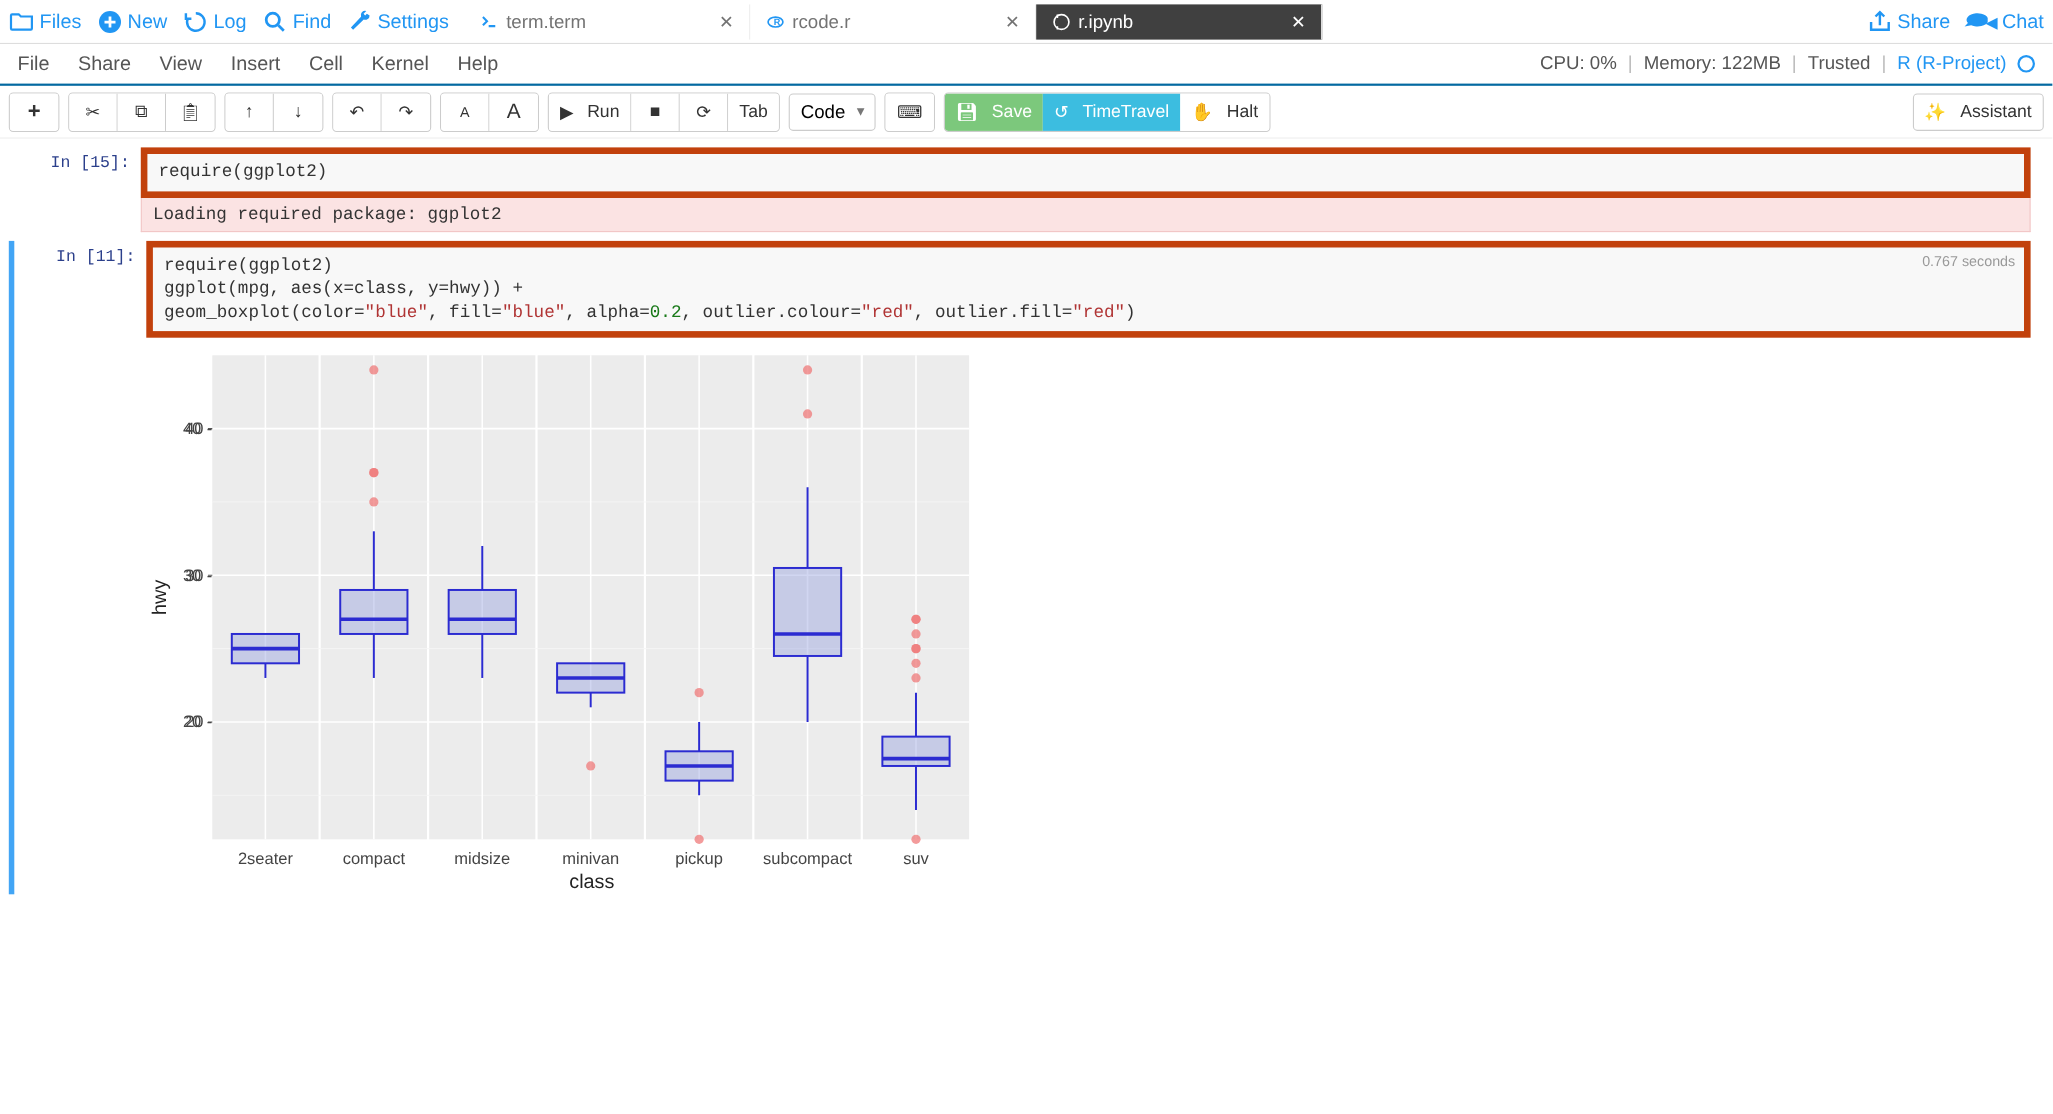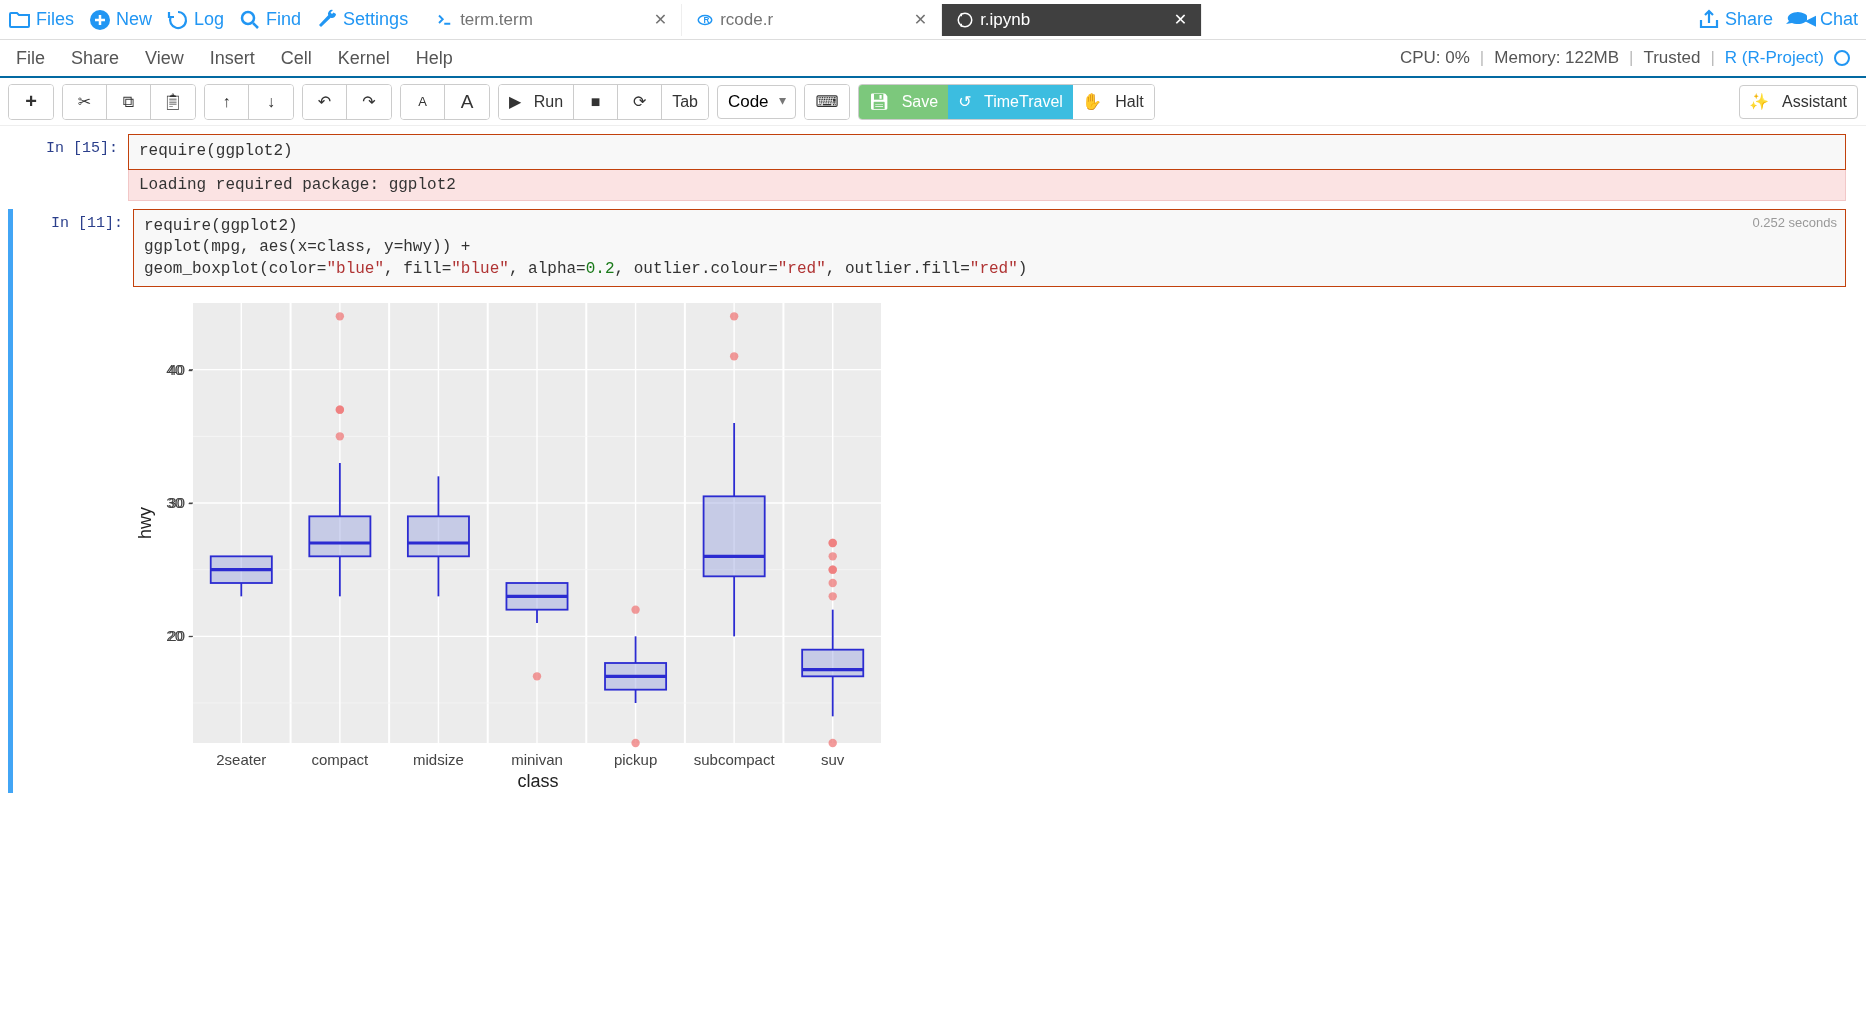--- a/index.html
+++ b/index.html
@@ -40,21 +40,21 @@
   .select-wrap { position: relative; }
   .select-wrap::after { content: "▾"; position: absolute; right: 10px; top: 7px; color: #777; pointer-events: none; font-size: 14px;}
   .spacer { flex: 1; }
 
   
   .notebook { padding: 8px 20px 20px 8px; overflow: auto; }
   .cell { display: flex; margin-bottom: 8px; }
   .cell.selected { border-left: 5px solid #42A5F5; padding-left: 0; }
   .prompt { width: 120px; text-align: right; padding: 6px 10px 0 0; font-family: Menlo, Monaco, "Courier New", monospace; font-size: 15px; color: #2b3f8b; flex-shrink: 0; }
   .cell-body { flex: 1; }
-  .input-area { border: 1px solid #c2410c; background: #f8f8f8; padding: 6px 10px; font-family: Menlo, Monaco, "Courier New", monospace; font-size: 16px; white-space: pre; position: relative; line-height: 1.35;}
+  .input-area { border: 6px solid #c2410c; background: #f8f8f8; padding: 6px 10px; font-family: Menlo, Monaco, "Courier New", monospace; font-size: 16px; white-space: pre; position: relative; line-height: 1.35;}
   .output-stream { background: #fbe3e3; padding: 6px 10px; font-family: Menlo, Monaco, "Courier New", monospace; font-size: 16px; color: #333; border: 1px solid #f2c7c7; border-top: none;}
   .timing { position: absolute; right: 8px; top: 4px; font-size: 13px; color: #999; font-family: -apple-system, sans-serif;}
   .tok-str  { color: #b03434; }
   .tok-num  { color: #1a7a1a; }
 
   
   .plot-wrap { margin-top: 6px; padding-left: 0; }
   .plot-svg { display:block; }
   .panel-bg { fill: #ececec; }
   .grid-major { stroke: #fff; stroke-width: 1.4; }
@@ -250,21 +250,21 @@
       <div class="input-area"><span>require(ggplot2)</span></div>
       <div class="output-stream">Loading required package: ggplot2</div>
     </div>
   </div>
 
   <div class="cell selected">
     <div class="prompt">In [11]:</div>
     <div class="cell-body">
       <div class="input-area" id="code2">require(ggplot2)
 ggplot(mpg, aes(x=class, y=hwy)) +
-geom_boxplot(color=<span class="tok-str">"blue"</span>, fill=<span class="tok-str">"blue"</span>, alpha=<span class="tok-num">0.2</span>, outlier.colour=<span class="tok-str">"red"</span>, outlier.fill=<span class="tok-str">"red"</span>)<span class="timing">0.252 seconds</span></div>
+geom_boxplot(color=<span class="tok-str">"blue"</span>, fill=<span class="tok-str">"blue"</span>, alpha=<span class="tok-num">0.2</span>, outlier.colour=<span class="tok-str">"red"</span>, outlier.fill=<span class="tok-str">"red"</span>)<span class="timing">0.767 seconds</span></div>
       <div class="plot-wrap">
         <svg id="plot" class="plot-svg" width="760" height="500">
             <rect x="60" y="10" width="96.57142857142857" height="440" class="panel-bg"></rect>
             <rect x="158.57142857142856" y="10" width="96.57142857142857" height="440" class="panel-bg"></rect>
             <rect x="257.1428571428571" y="10" width="96.57142857142857" height="440" class="panel-bg"></rect>
             <rect x="355.7142857142857" y="10" width="96.57142857142857" height="440" class="panel-bg"></rect>
             <rect x="454.2857142857143" y="10" width="96.57142857142857" height="440" class="panel-bg"></rect>
             <rect x="552.8571428571429" y="10" width="96.57142857142857" height="440" class="panel-bg"></rect>
             <rect x="651.4285714285714" y="10" width="96.57142857142857" height="440" class="panel-bg"></rect>
             <line x1="60" x2="748" y1="343.3333333333333" y2="343.3333333333333" class="grid-major"></line>

